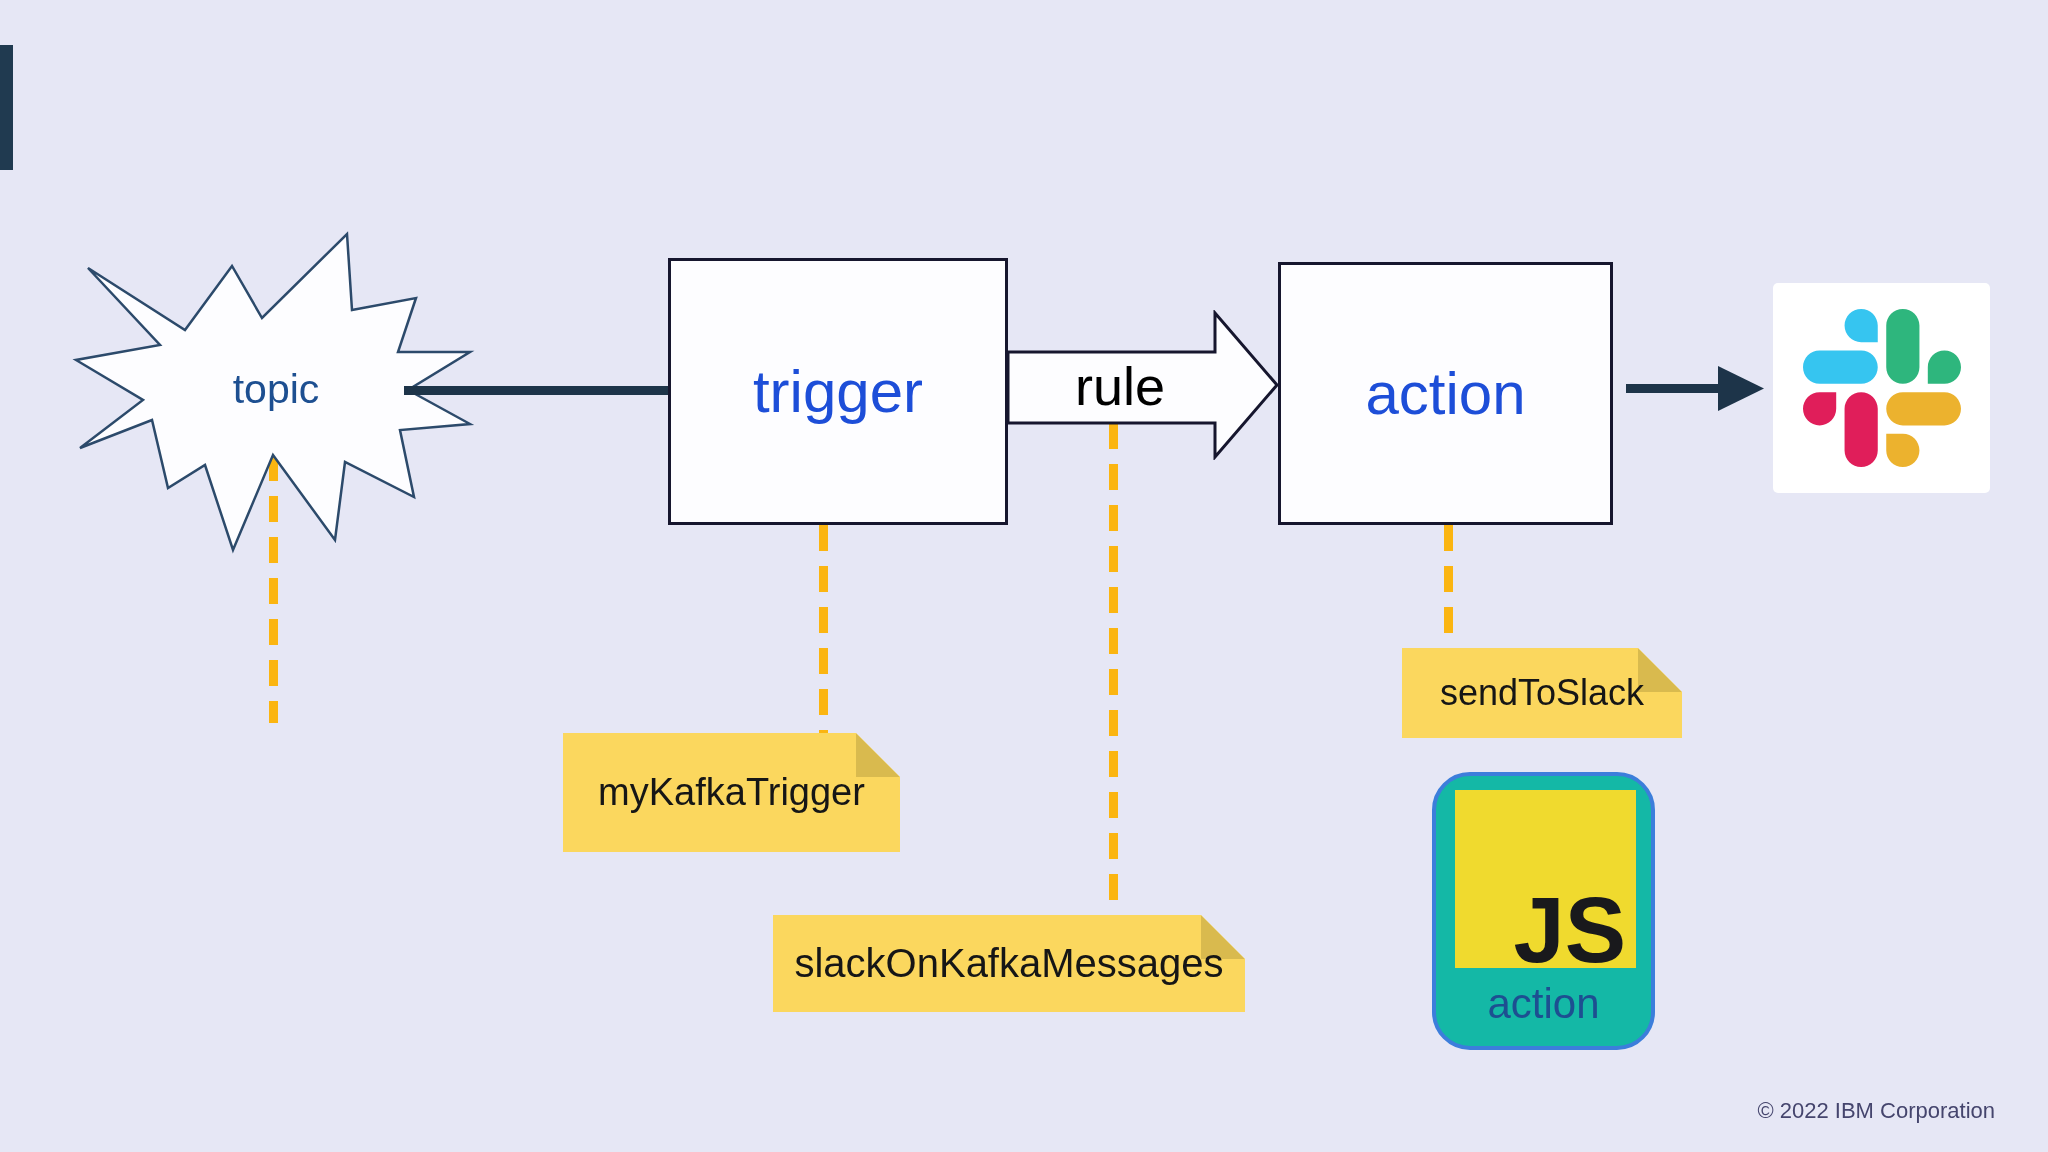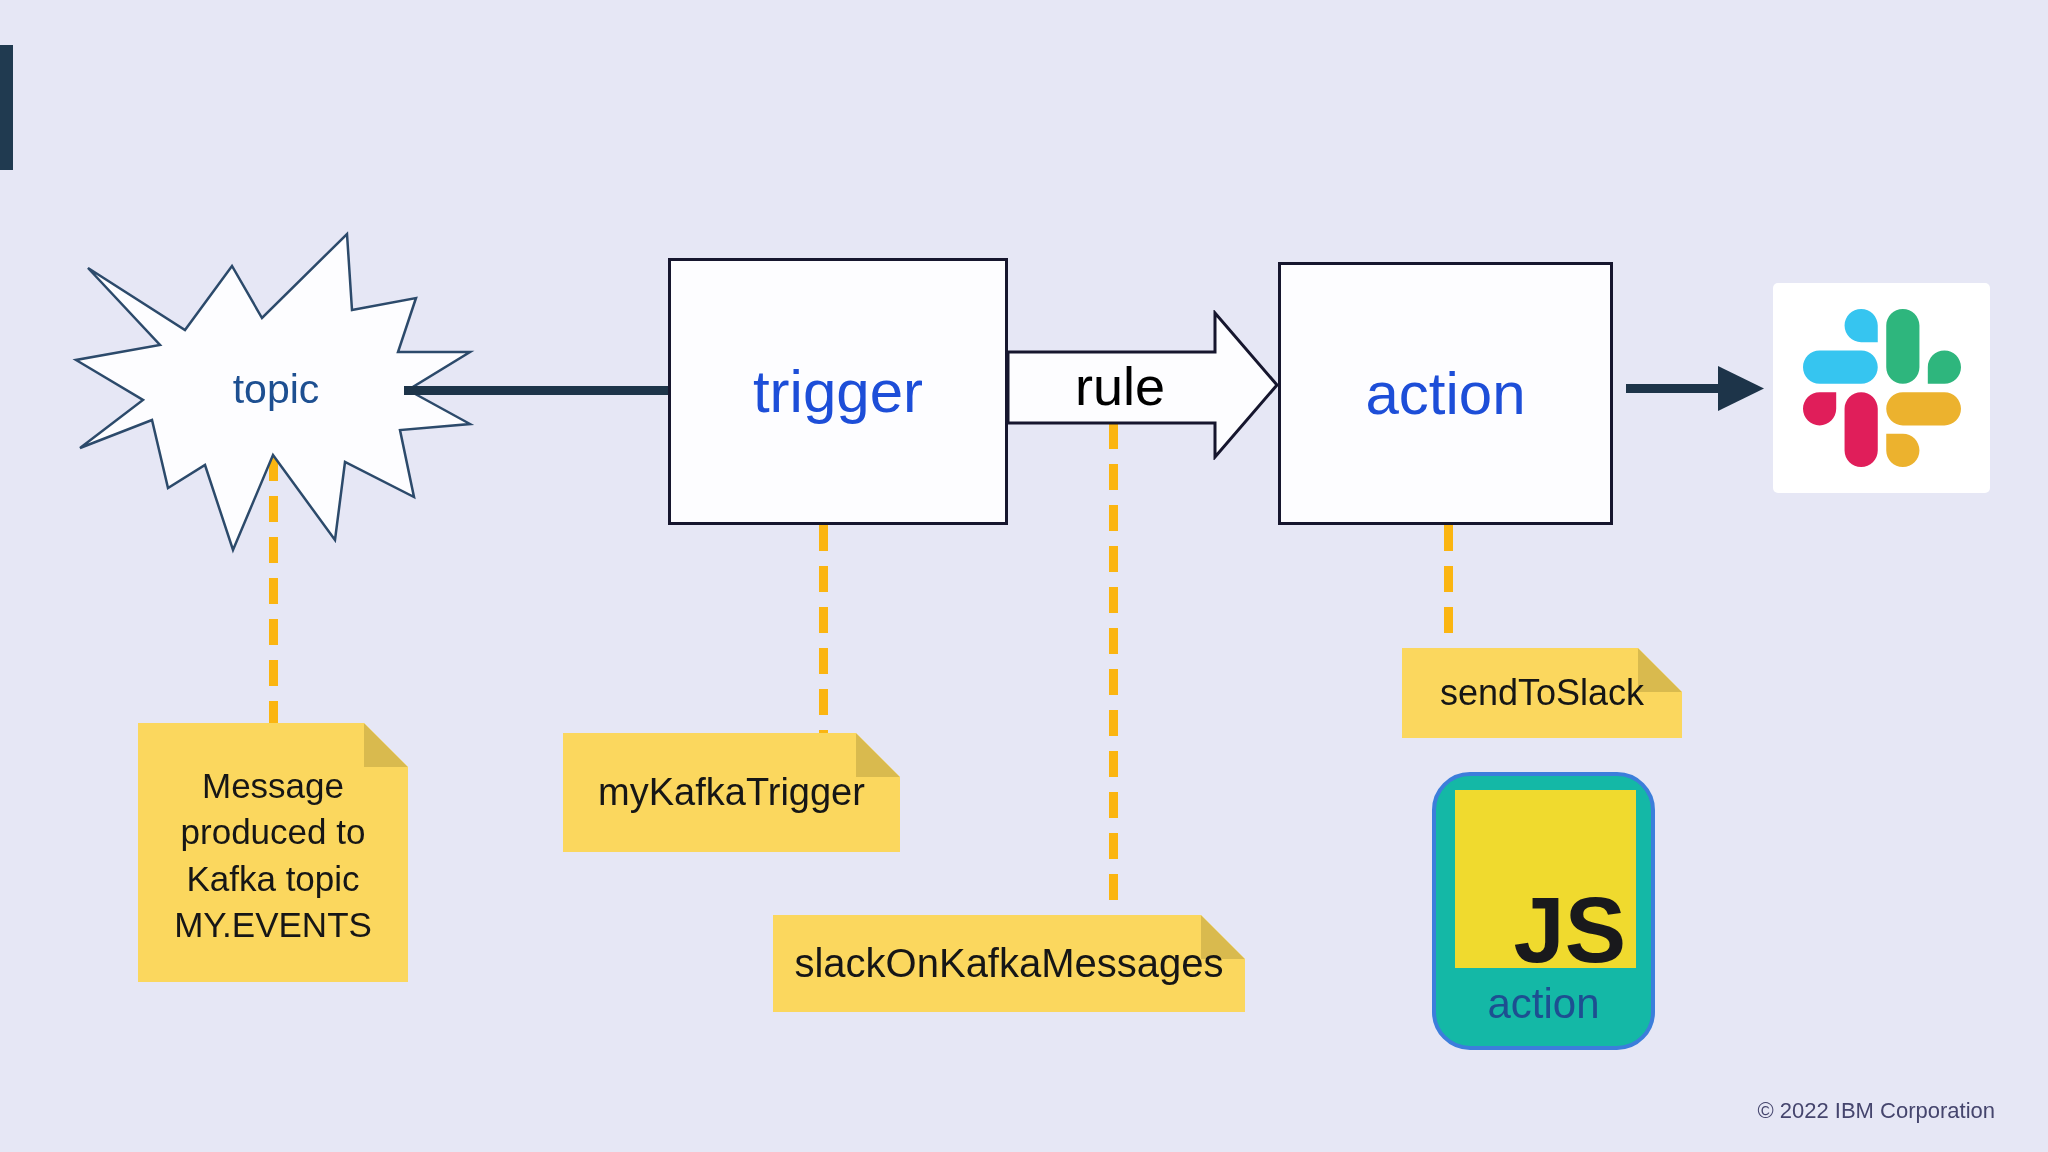--- a/index.html
+++ b/index.html
@@ -92,24 +92,20 @@
 
   <div id="slack-tile" class="abs">
     <svg width="158" height="158" viewBox="0 0 122.8 122.8">
       <path d="M25.8 77.6c0 7.1-5.8 12.9-12.9 12.9S0 84.7 0 77.6s5.8-12.9 12.9-12.9h12.9v12.9zM32.3 77.6c0-7.1 5.8-12.9 12.9-12.9s12.9 5.8 12.9 12.9v32.3c0 7.1-5.8 12.9-12.9 12.9s-12.9-5.8-12.9-12.9V77.6z" fill="#E01E5A"></path>
       <path d="M45.2 25.8c-7.1 0-12.9-5.8-12.9-12.9S38.1 0 45.2 0s12.9 5.8 12.9 12.9v12.9H45.2zM45.2 32.3c7.1 0 12.9 5.8 12.9 12.9s-5.8 12.9-12.9 12.9H12.9C5.8 58.1 0 52.3 0 45.2s5.8-12.9 12.9-12.9h32.3z" fill="#36C5F0"></path>
       <path d="M97 45.2c0-7.1 5.8-12.9 12.9-12.9s12.9 5.8 12.9 12.9-5.8 12.9-12.9 12.9H97V45.2zM90.5 45.2c0 7.1-5.8 12.9-12.9 12.9s-12.9-5.8-12.9-12.9V12.9C64.7 5.8 70.5 0 77.6 0s12.9 5.8 12.9 12.9v32.3z" fill="#2EB67D"></path>
       <path d="M77.6 97c7.1 0 12.9 5.8 12.9 12.9s-5.8 12.9-12.9 12.9-12.9-5.8-12.9-12.9V97h12.9zM77.6 90.5c-7.1 0-12.9-5.8-12.9-12.9s5.8-12.9 12.9-12.9h32.3c7.1 0 12.9 5.8 12.9 12.9s-5.8 12.9-12.9 12.9H77.6z" fill="#ECB22E"></path>
     </svg>
   </div>
 
-  <div id="note-event" class="abs note">
-    <div class="note-fold"></div>
-    <div class="note-text">Message produced to Kafka topic MY.EVENTS</div>
-  </div>
 
   <div id="note-trigger" class="abs note">
     <div class="note-fold"></div>
     <div class="note-text">myKafkaTrigger</div>
   </div>
 
   <div id="note-rule" class="abs note">
     <div class="note-fold"></div>
     <div class="note-text">slackOnKafkaMessages</div>
   </div>

